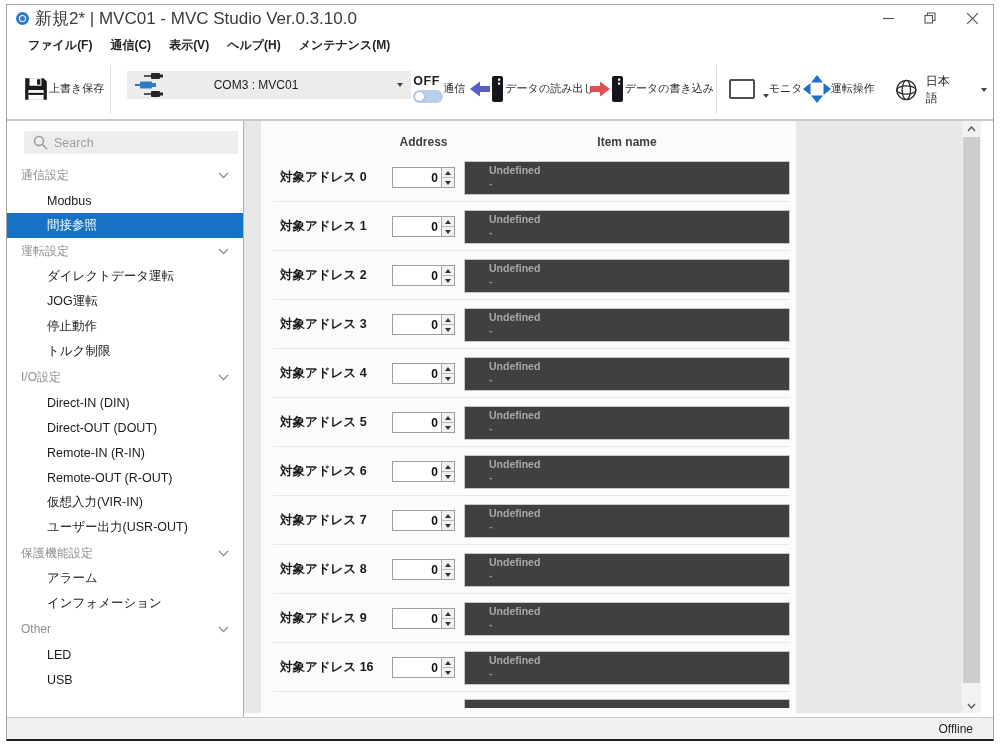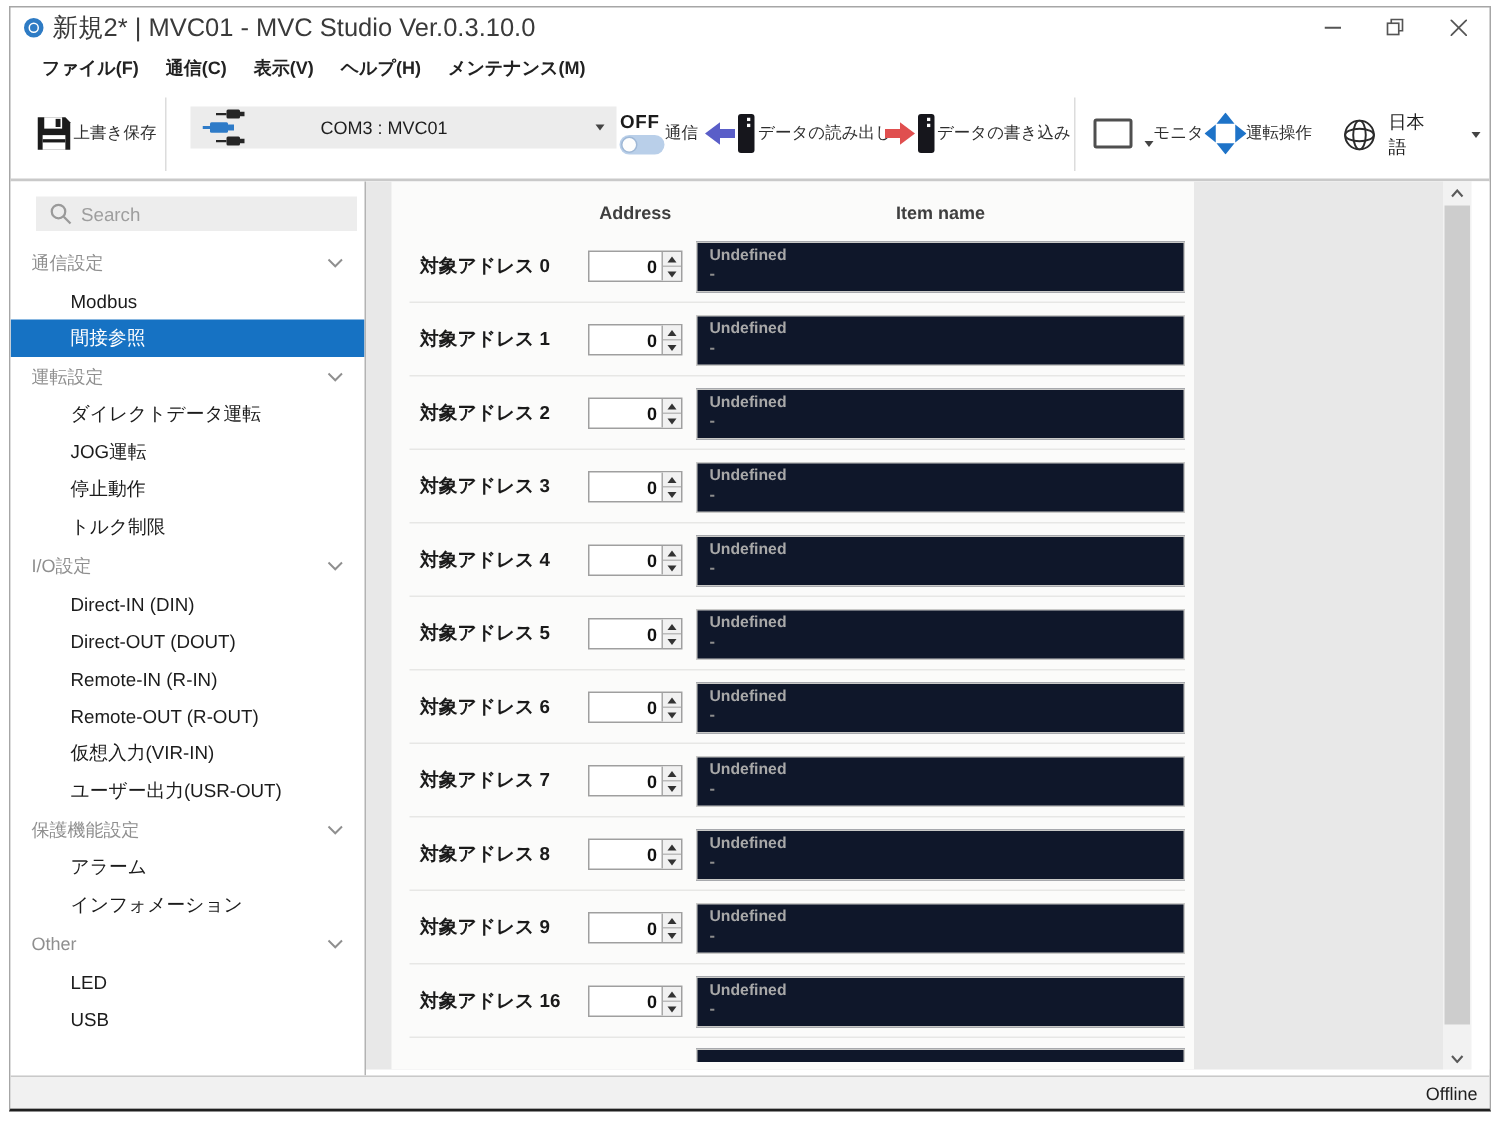--- a/index.html
+++ b/index.html
@@ -58,36 +58,36 @@
   .g-row{height:49px;display:flex;align-items:center;padding-left:19px;position:relative;}
   .g-row::after{content:"";position:absolute;left:12px;right:6px;bottom:0;border-bottom:1px solid #e7e7e5;}
   .row-label{width:112px;font-size:12.5px;color:#1a1a1a;}
   .spin{width:63px;height:21px;background:#fff;border:1px solid #9f9f9f;display:flex;}
   .spin-val{flex:1;text-align:right;font-size:12px;color:#111;padding:3px 3px 0 0;}
   .spin-btns{width:13px;border-left:1px solid #aaa;background:#f1f1f1;display:flex;flex-direction:column;}
   .spin-btn{flex:1;display:flex;align-items:center;justify-content:center;cursor:default;}
   .spin-btn + .spin-btn{border-top:1px solid #bbb;}
   .tri-up{width:0;height:0;border-left:3px solid transparent;border-right:3px solid transparent;border-bottom:4px solid #333;}
   .tri-dn{width:0;height:0;border-left:3px solid transparent;border-right:3px solid transparent;border-top:4px solid #333;}
-  .item-box{width:326px;height:34px;margin-left:9px;background:#0f172a;border:1px solid #c9c9c7;padding:2px 8px;}
+  .item-box{width:326px;height:34px;margin-left:9px;background:#404040;border:1px solid #c9c9c7;padding:2px 24px;}
   .ib-l1{font-size:10.5px;color:#a8a8a8;line-height:13px;}
   .ib-l2{font-size:11px;color:#8e8e8e;line-height:13px;}
   .g-row.partial{height:16px;overflow:hidden;align-items:flex-start;}
   .g-row.partial::after{display:none;}
   .g-row.partial .spin{visibility:hidden;}
   .g-row.partial .item-box{margin-top:7px;height:30px;}
 
   .scrollbar{width:19px;flex:0 0 19px;background:#f2f2f2;position:relative;}
   .sb-btn{position:absolute;left:0;width:100%;height:15px;display:flex;align-items:center;justify-content:center;}
   .sb-up{top:0;} .sb-dn{bottom:0;}
   .sb-thumb{position:absolute;left:1px;right:1px;top:16px;bottom:30px;background:#cdcdcd;}
   .right-pad{width:12px;flex:0 0 12px;background:#fff;}
 
   
-  .statusbar{height:22px;flex:0 0 22px;background:#f1f1f1;border-top:1px solid #c9c9c9;display:flex;align-items:center;justify-content:flex-end;padding-right:8px;font-size:12px;color:#1f1f1f;}
+  .statusbar{height:22px;flex:0 0 22px;background:#f1f1f1;border-top:1px solid #c9c9c9;display:flex;align-items:center;justify-content:flex-end;padding-right:20px;font-size:12px;color:#1f1f1f;}
 </style>
 </head>
 <body>
 
 <div class="window">
 
   <div class="titlebar">
     <span class="app-icon"></span>
     <span>新規2* | MVC01 - MVC Studio Ver.0.3.10.0</span>
     <div class="title-controls">

